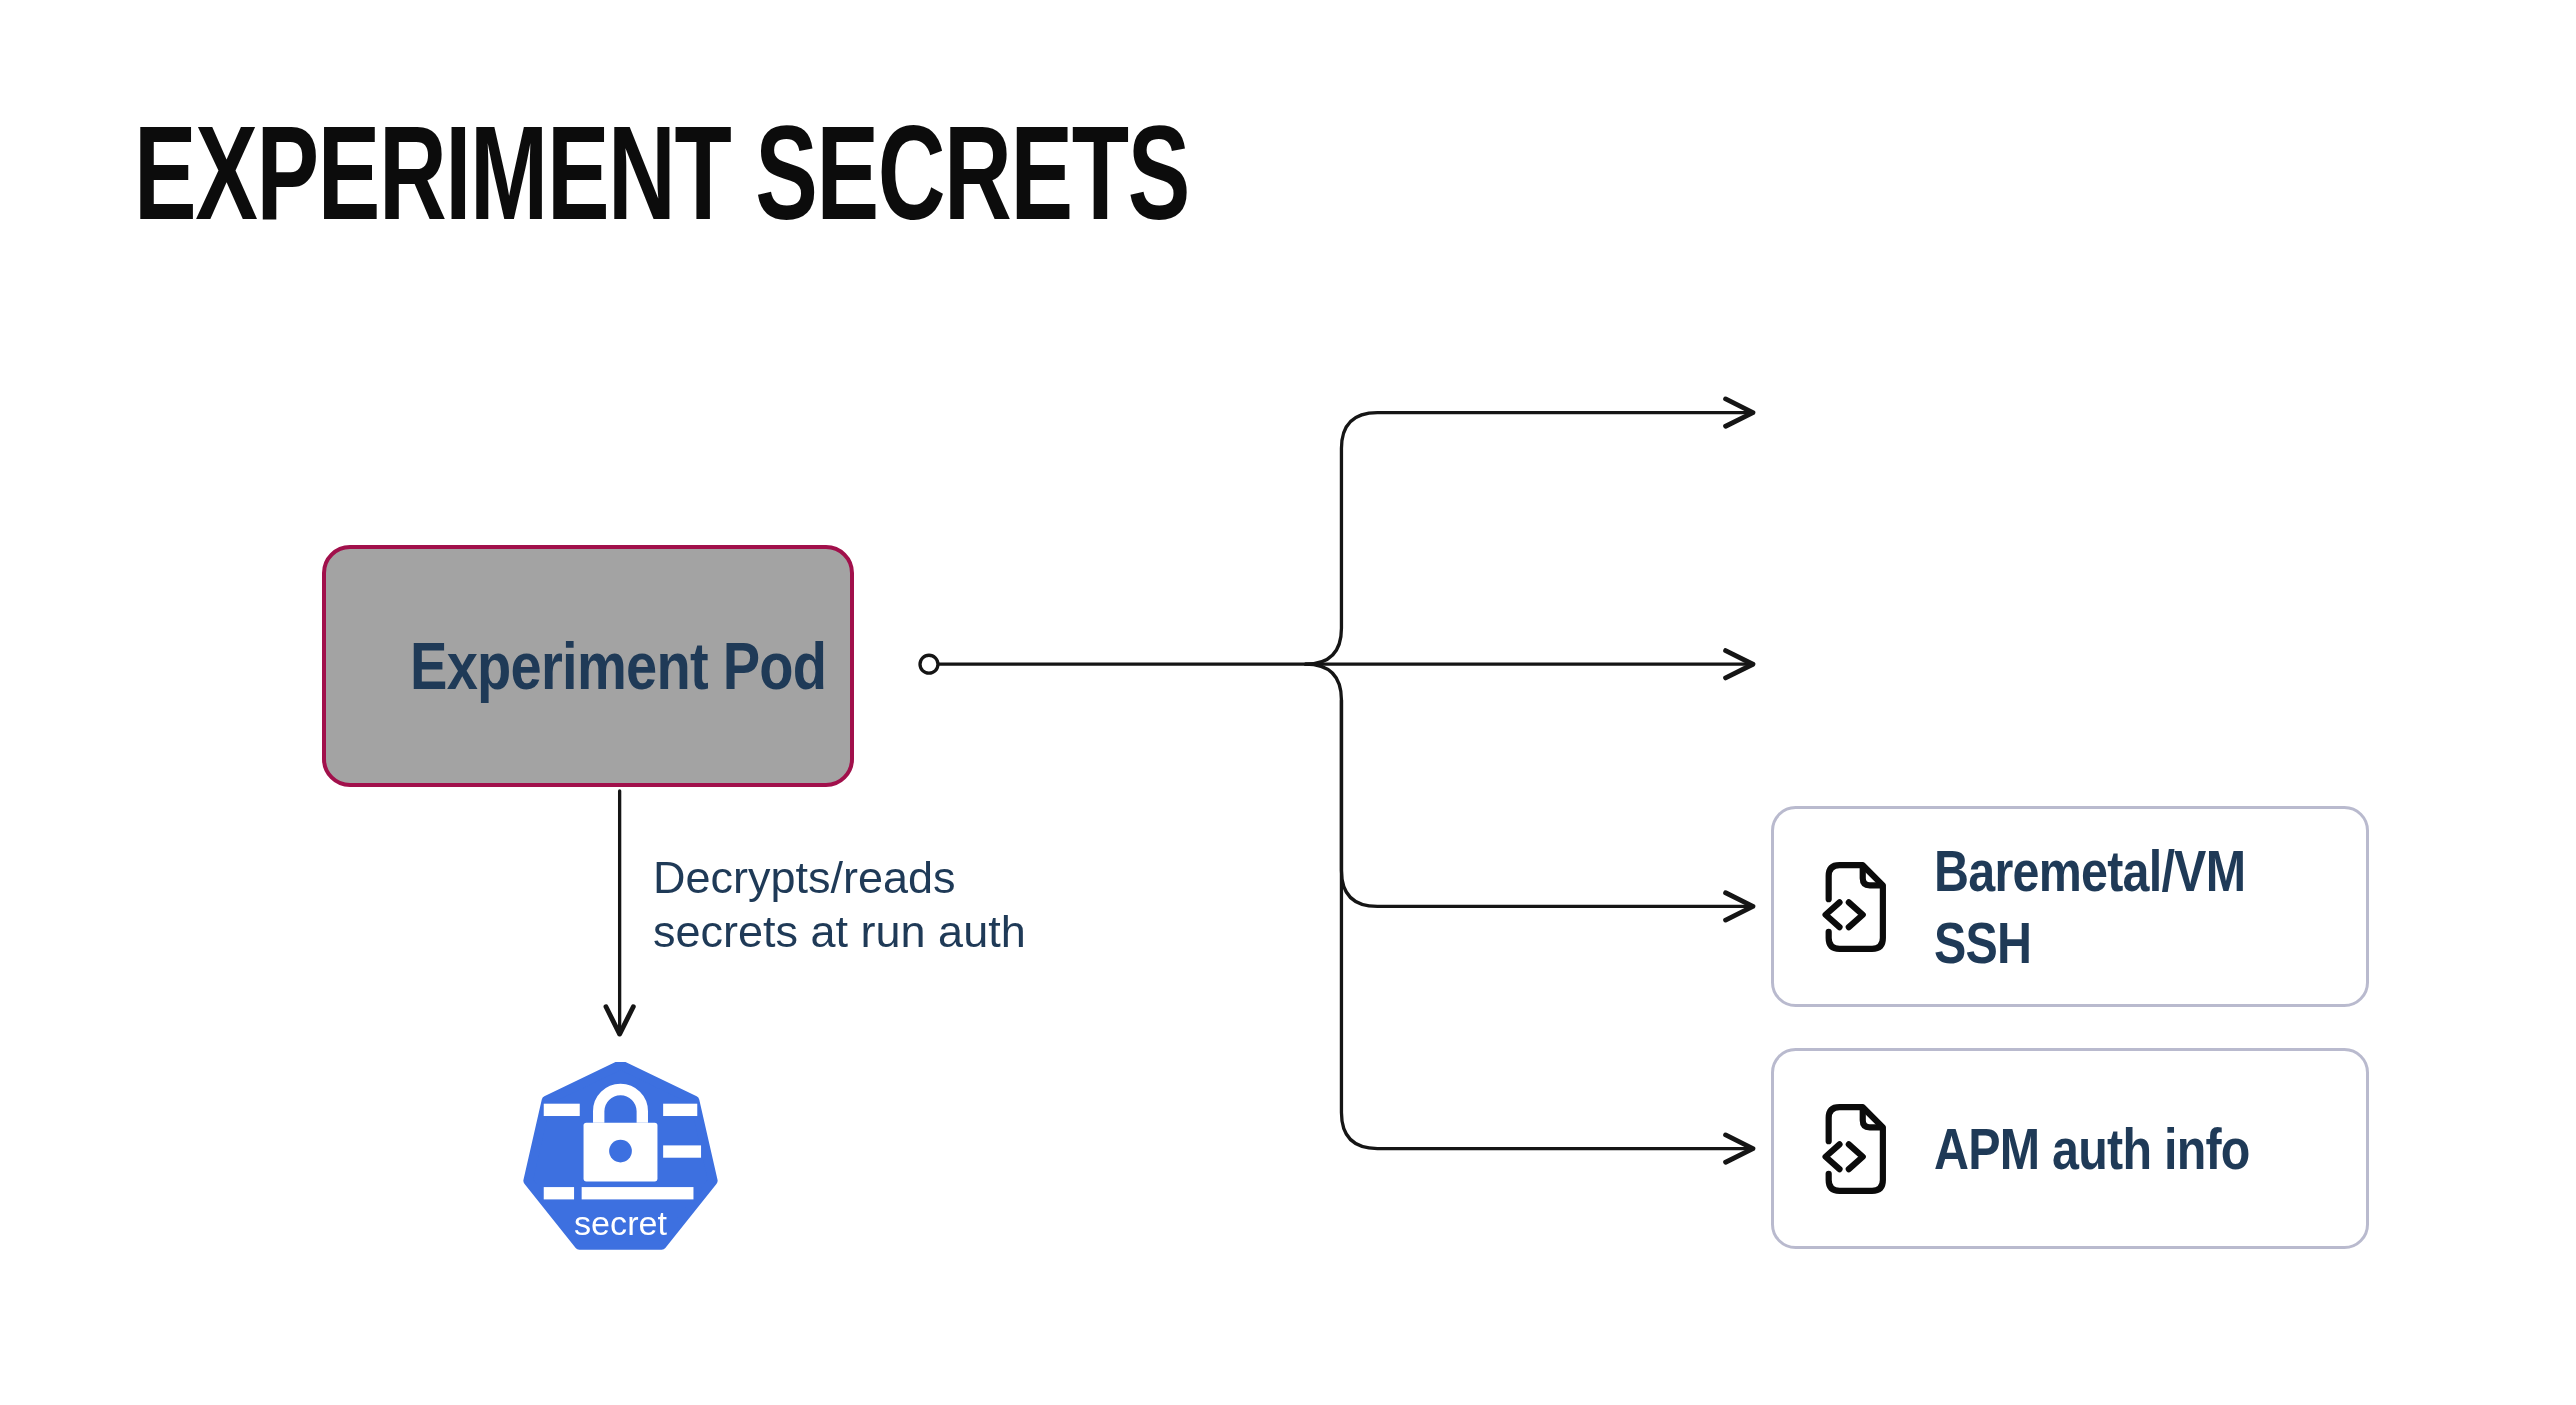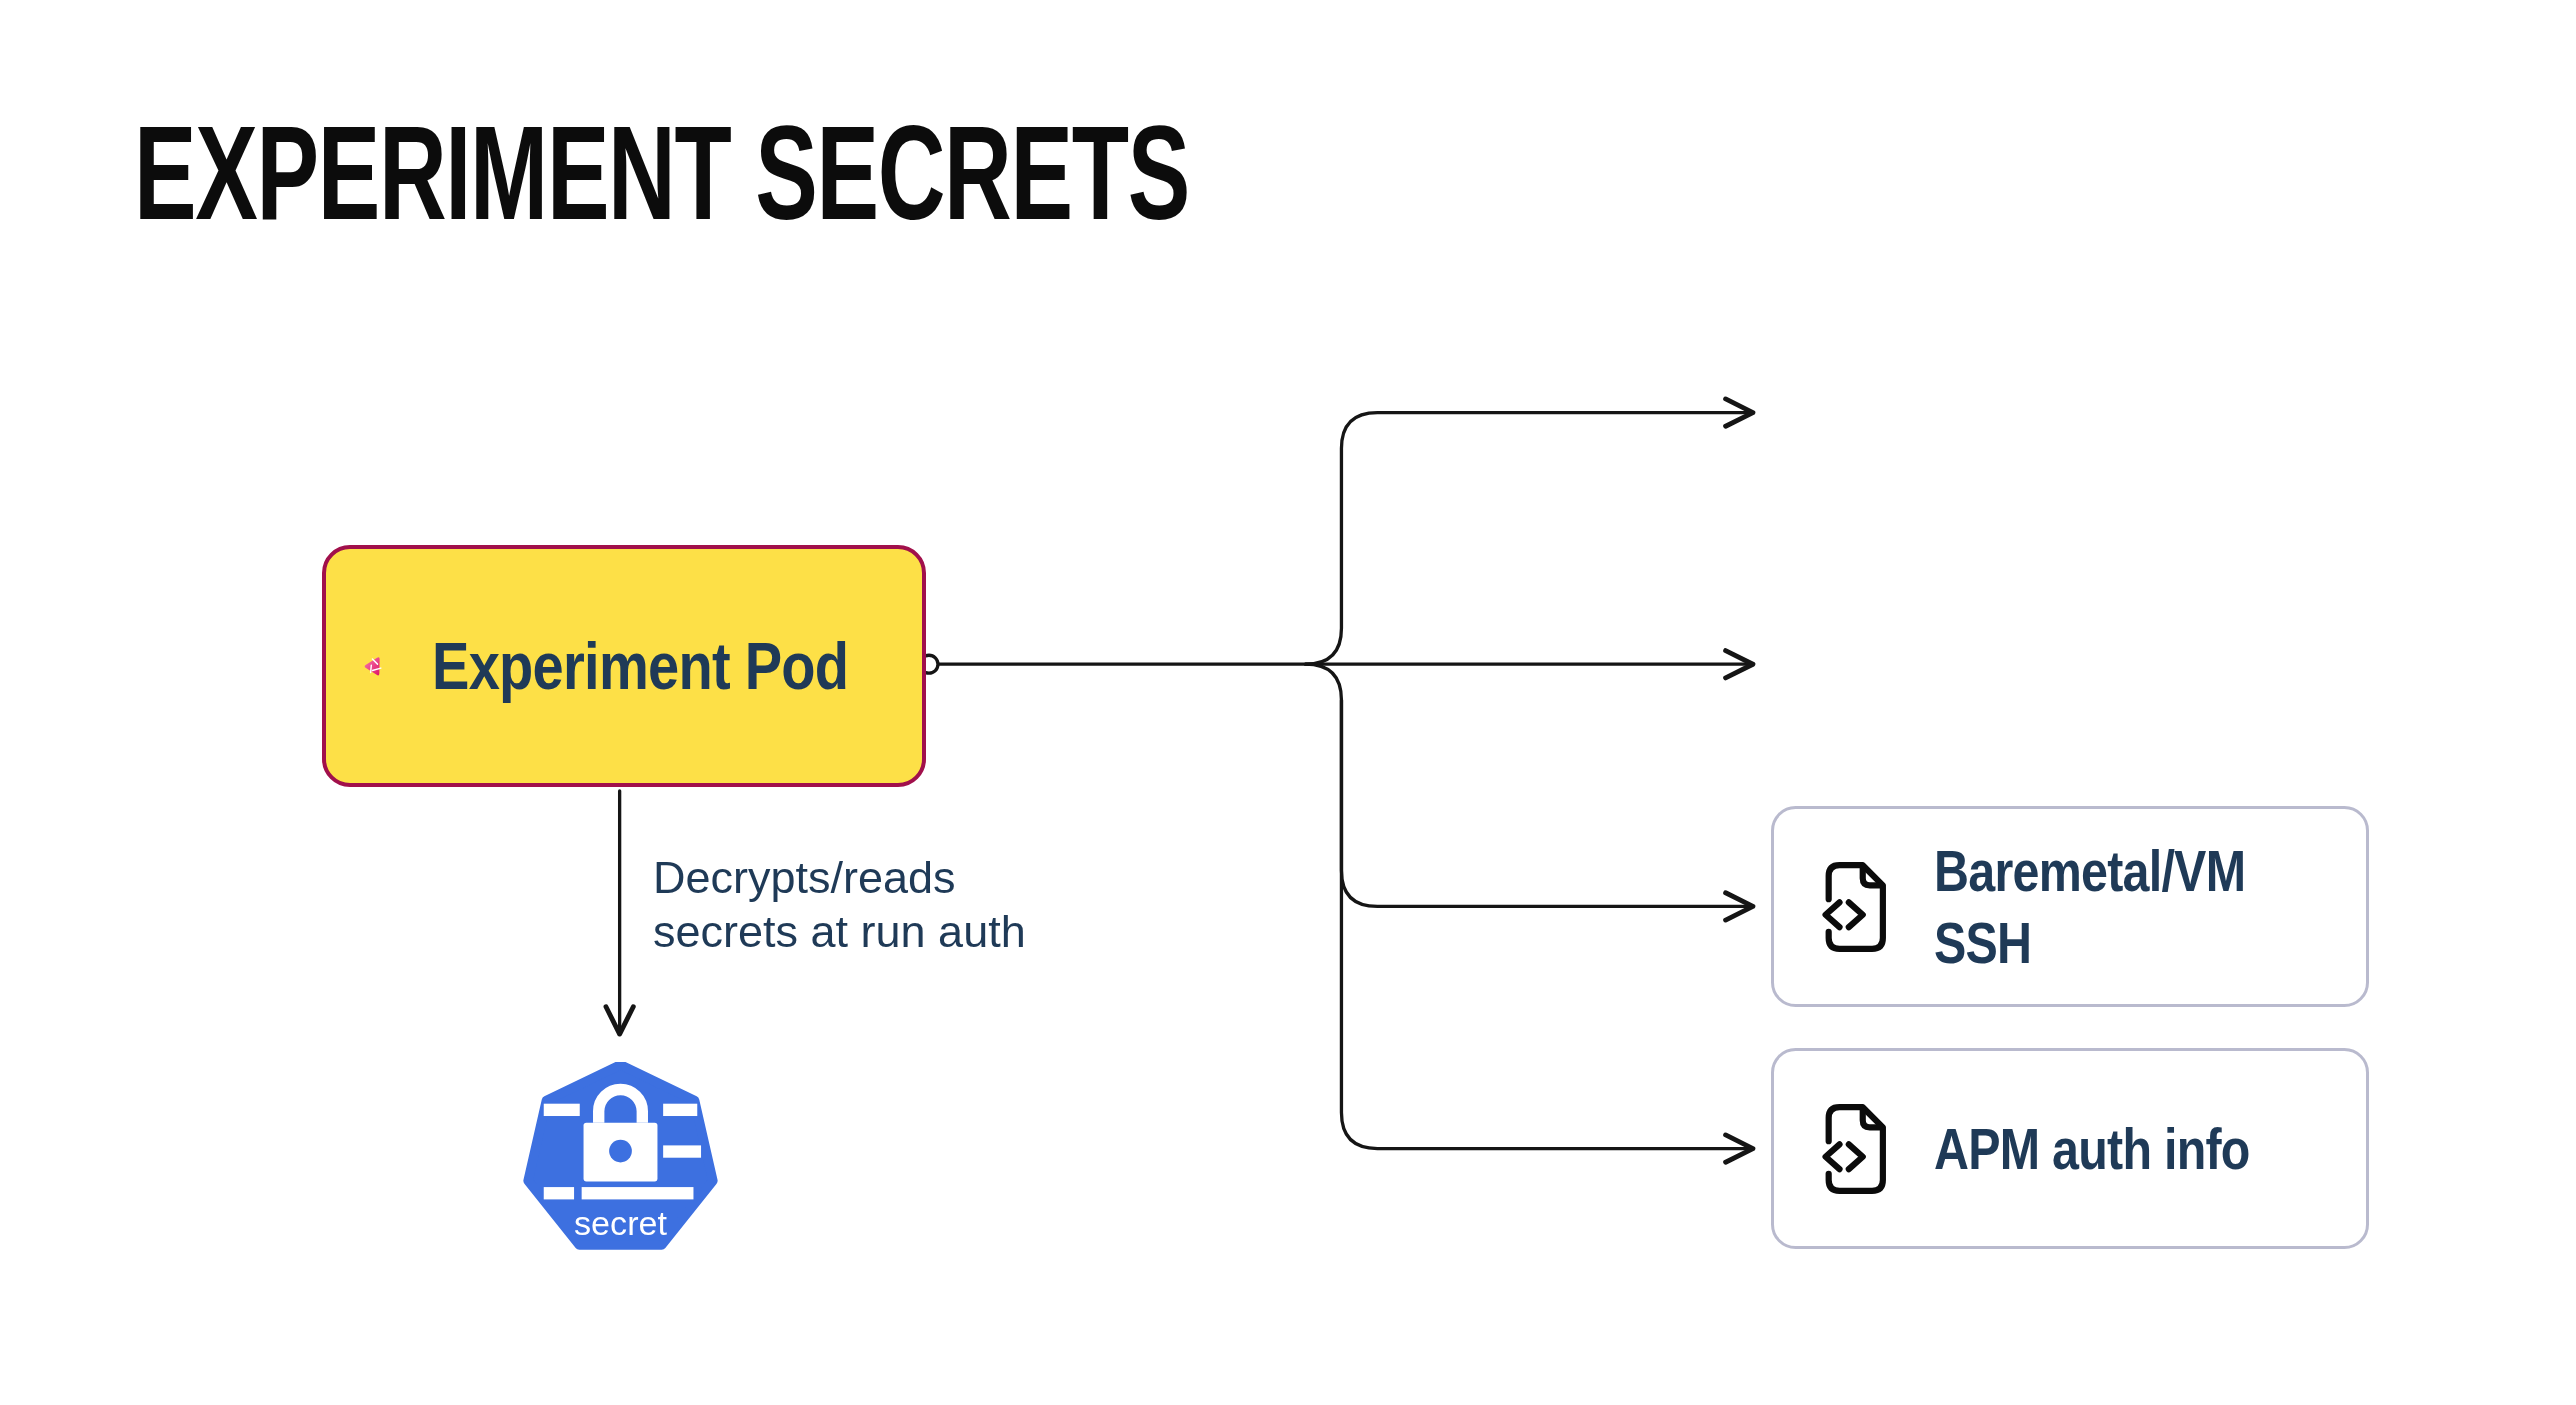--- a/index.html
+++ b/index.html
@@ -16,24 +16,24 @@
     position:absolute;left:134px;top:96px;
     font-size:134px;font-weight:700;letter-spacing:-1.9px;
     color:var(--ink);
     transform:scaleX(0.70);transform-origin:left top;
     white-space:nowrap;
   }
   
   svg.layer{position:absolute;left:0;top:0;width:2576px;height:1406px;}
   
   .pod{
-    position:absolute;left:322px;top:545px;width:604px;height:242px;
+    position:absolute;left:322px;top:545px;width:532px;height:242px;
     box-sizing:border-box;
     border:4.7px solid var(--crimson);
-    border-radius:28px;background:#fde047;
+    border-radius:28px;background:#a3a3a3;
     display:flex;align-items:center;gap:48px;
     padding-left:36px;
   }
   .pod-label{
     font-size:66px;font-weight:700;color:var(--navy);
     transform:scaleX(0.85);transform-origin:left center;
     white-space:nowrap;letter-spacing:-0.9px;
   }
   
   .target{

